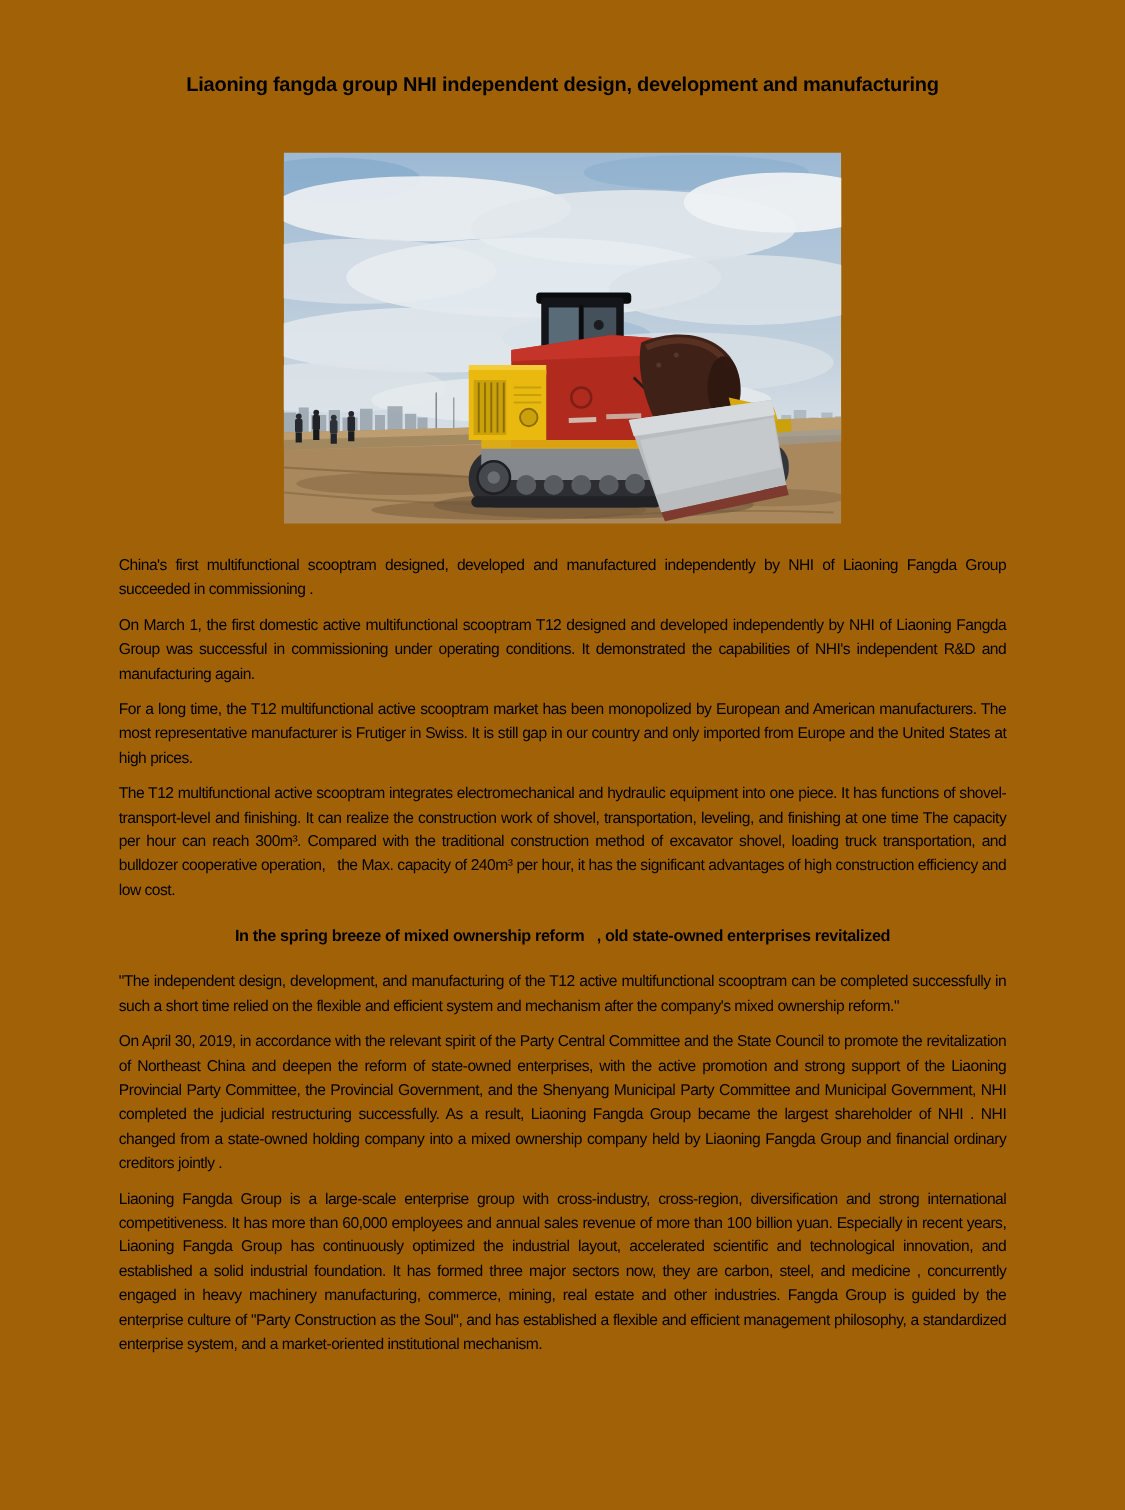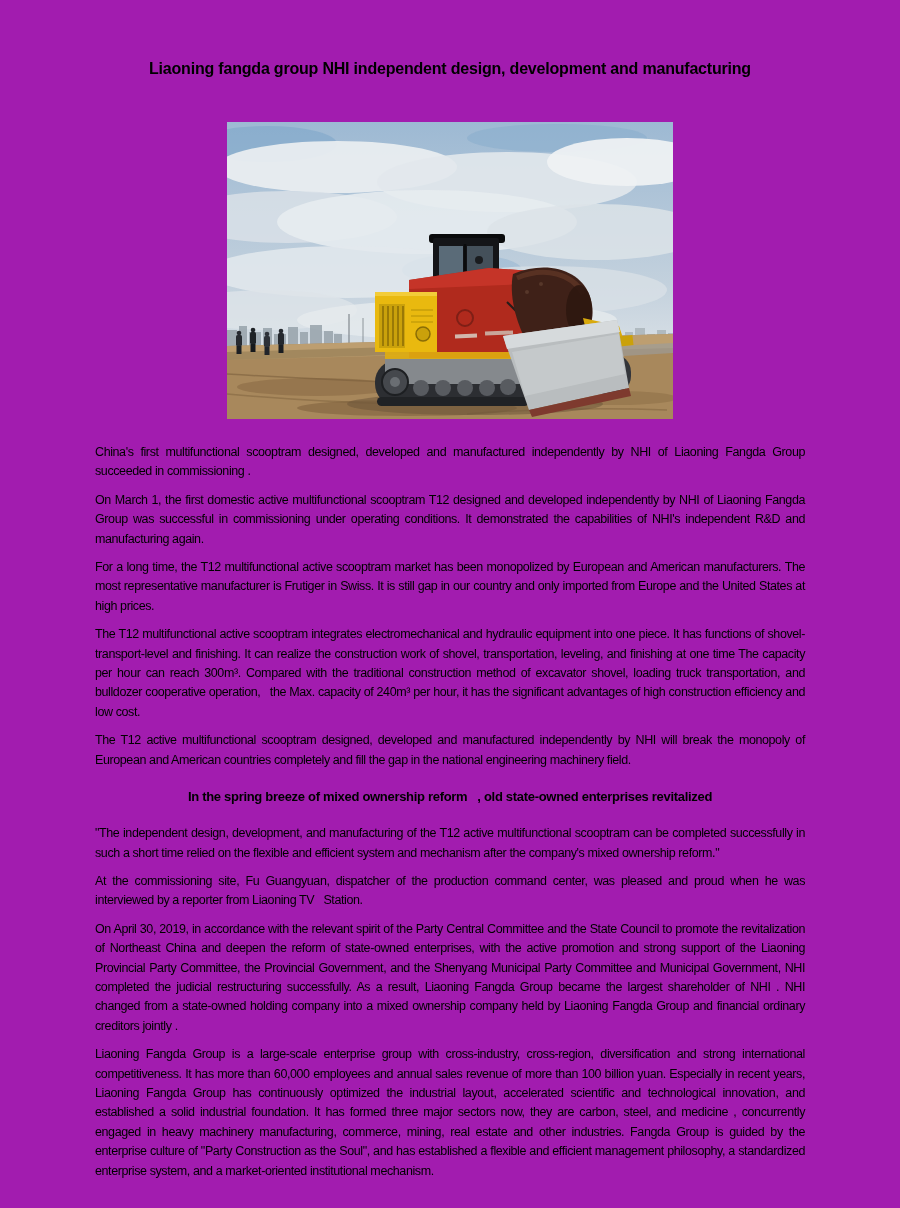--- a/index.html
+++ b/index.html
@@ -1,17 +1,17 @@
 <!DOCTYPE html>
 <html><head>
 <meta charset="utf-8">
 <style>
   html,body{margin:0;padding:0;background:#ffffff;}
   body{width:900px;height:1208px;overflow:hidden;font-family:"Liberation Sans","DejaVu Sans",sans-serif;color:#000;}
-  .page{width:900px;height:1208px;box-sizing:border-box;padding:57px 95px 0 95px;overflow:hidden;background:#a21caf;}
+  .page{width:900px;height:1208px;box-sizing:border-box;padding:57px 95px 0 95px;overflow:hidden;background:#a16207;}
   .title{font-size:16px;font-weight:bold;line-height:23px;text-align:center;letter-spacing:-0.2px;margin:0 0 42px 0;color:#000;}
   .photo-wrap{width:446px;height:297px;margin:0 auto 24px auto;}
   .photo-wrap svg{display:block;width:446px;height:297px;}
   .body-p{font-size:12.5px;line-height:19.4px;text-align:justify;white-space:pre-wrap;letter-spacing:-0.4px;margin:9px 0;color:#000;}
   .section-h{font-size:13px;font-weight:bold;line-height:20px;text-align:center;white-space:pre-wrap;letter-spacing:-0.3px;margin:17px 0;color:#000;}
 </style>
 </head>
 <body>
 
 <div class="page">
@@ -179,22 +179,20 @@
         <polygon points="302,288 402,266 404,274 305,295" fill="#7e3a2e"></polygon>
       </g>
     </svg>
   </figure>
 
   <div>
     <p class="body-p">China's first multifunctional scooptram designed, developed and manufactured independently by NHI of Liaoning Fangda Group succeeded in commissioning .</p>
     <p class="body-p">On March 1, the first domestic active multifunctional scooptram T12 designed and developed independently by NHI of Liaoning Fangda Group was successful in commissioning under operating conditions. It demonstrated the capabilities of NHI's independent R&amp;D and manufacturing again.</p>
     <p class="body-p">For a long time, the T12 multifunctional active scooptram market has been monopolized by European and American manufacturers. The most representative manufacturer is Frutiger in Swiss. It is still gap in our country and only imported from Europe and the United States at high prices.</p>
     <p class="body-p">The T12 multifunctional active scooptram integrates electromechanical and hydraulic equipment into one piece. It has functions of shovel-transport-level and finishing. It can realize the construction work of shovel, transportation, leveling, and finishing at one time The capacity per hour can reach 300m³. Compared with the traditional construction method of excavator shovel, loading truck transportation, and bulldozer cooperative operation,   the Max. capacity of 240m³ per hour, it has the significant advantages of high construction efficiency and low cost.</p>
-    <p class="body-p">The T12 active multifunctional scooptram designed, developed and manufactured independently by NHI will break the monopoly of European and American countries completely and fill the gap in the national engineering machinery field.</p>
     <h2 class="section-h">In the spring breeze of mixed ownership reform   , old state-owned enterprises revitalized</h2>
     <p class="body-p">"The independent design, development, and manufacturing of the T12 active multifunctional scooptram can be completed successfully in such a short time relied on the flexible and efficient system and mechanism after the company's mixed ownership reform."</p>
-    <p class="body-p">At the commissioning site, Fu Guangyuan, dispatcher of the production command center, was pleased and proud when he was interviewed by a reporter from Liaoning TV   Station.</p>
     <p class="body-p">On April 30, 2019, in accordance with the relevant spirit of the Party Central Committee and the State Council to promote the revitalization of Northeast China and deepen the reform of state-owned enterprises, with the active promotion and strong support of the Liaoning Provincial Party Committee, the Provincial Government, and the Shenyang Municipal Party Committee and Municipal Government, NHI completed the judicial restructuring successfully. As a result, Liaoning Fangda Group became the largest shareholder of NHI . NHI changed from a state-owned holding company into a mixed ownership company held by Liaoning Fangda Group and financial ordinary creditors jointly .</p>
     <p class="body-p">Liaoning Fangda Group is a large-scale enterprise group with cross-industry, cross-region, diversification and strong international competitiveness. It has more than 60,000 employees and annual sales revenue of more than 100 billion yuan. Especially in recent years, Liaoning Fangda Group has continuously optimized the industrial layout, accelerated scientific and technological innovation, and established a solid industrial foundation. It has formed three major sectors now, they are carbon, steel, and medicine , concurrently engaged in heavy machinery manufacturing, commerce, mining, real estate and other industries. Fangda Group is guided by the enterprise culture of "Party Construction as the Soul", and has established a flexible and efficient management philosophy, a standardized enterprise system, and a market-oriented institutional mechanism.</p>
 
   </div>
 
 </div>
 
 </body></html>

